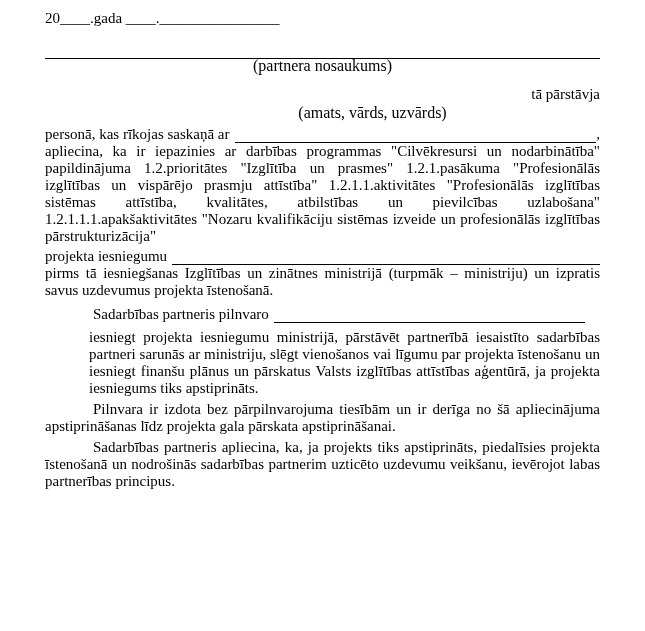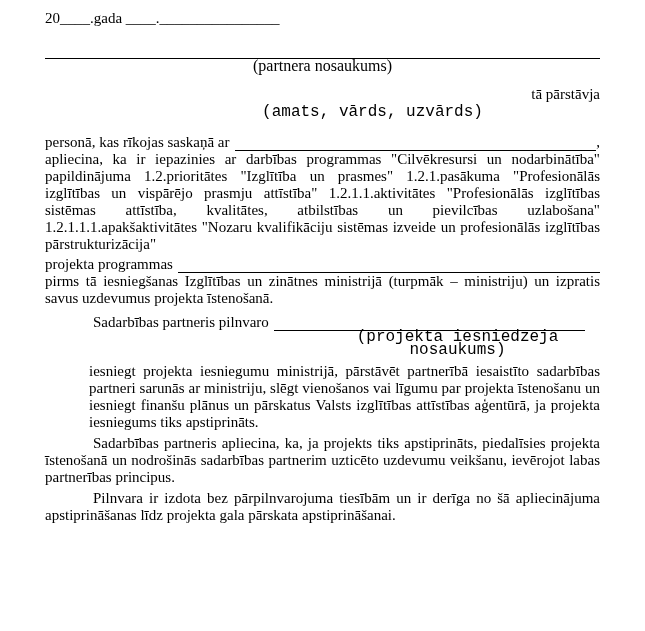--- a/index.html
+++ b/index.html
@@ -22,39 +22,39 @@
 
   .full-blank {
     border-bottom: 1px solid #000;
     height: 15px;
     margin-top: 13px;
   }
 
   .caption { font-size: 16px; line-height: 13px; }
   .caption-center { text-align: center; }
 
-  .caption-row { display: flex; font-family: Liberation Mono, monospace; }
+  .caption-row { display: flex; }
   .caption-row .grow { flex: 1; text-align: center; }
   .sp100 { width: 100px; flex: 0 0 auto; }
   .sp130 { width: 130px; flex: 0 0 auto; }
   .sp270 { width: 270px; flex: 0 0 auto; }
   .indent48 { width: 48px; flex: 0 0 auto; }
 
   .field-row { display: flex; align-items: flex-end; height: 20px; }
   .field-row .lbl { white-space: nowrap; }
   .field-row .blank {
     flex: 1;
     border-bottom: 1px solid #000;
     height: 15px;
     margin-left: 5px;
   }
   .field-row .blank.short { margin-right: 15px; }
   .field-row .tail { white-space: nowrap; }
 
-  .mt4  { margin-top: 12px; }
+  .mt4  { margin-top: 4px; }
   .mt6  { margin-top: 6px; margin-left: 44px; }
   .mt14 { margin-top: 14px; flex-direction: column; }
   .mt16 { margin-top: 4px; }
 
   p.body-text {
     text-align: justify;
     line-height: 17px;
   }
   p.indented { text-indent: 48px; }
 </style>
@@ -79,35 +79,31 @@
 
   <div class="field-row mt4">
     <span class="lbl">personā, kas rīkojas saskaņā ar</span>
     <span class="blank"></span>
     <span class="tail">,</span>
   </div>
 
   <p class="body-text">apliecina, ka ir iepazinies ar darbības programmas "Cilvēkresursi un nodarbinātība" papildinājuma 1.2.prioritātes "Izglītība un prasmes" 1.2.1.pasākuma "Profesionālās izglītības un vispārējo prasmju attīstība" 1.2.1.1.aktivitātes "Profesionālās izglītības sistēmas attīstība, kvalitātes, atbilstības un pievilcības uzlabošana" 1.2.1.1.1.apakšaktivitātes "Nozaru kvalifikāciju sistēmas izveide un profesionālās izglītības pārstrukturizācija"</p>
 
   <div class="field-row">
-    <span class="lbl">projekta programmas</span>
+    <span class="lbl">projekta iesniegumu</span>
     <span class="blank"></span>
   </div>
 
   <p class="body-text">pirms tā iesniegšanas Izglītības un zinātnes ministrijā (turpmāk – ministriju) un izpratis savus uzdevumus projekta īstenošanā.</p>
 
   <div class="field-row mt16">
     <span class="indent48"></span>
     <span class="lbl">Sadarbības partneris pilnvaro</span>
     <span class="blank short"></span>
   </div>
-  <div class="caption-row">
-    <span class="sp270"></span>
-    <span class="caption grow">(projekta iesniedzēja nosaukums)</span>
-  </div>
 
   <p class="body-text mt6">iesniegt projekta iesniegumu ministrijā, pārstāvēt partnerībā iesaistīto sadarbības partneri sarunās ar ministriju, slēgt vienošanos vai līgumu par projekta īstenošanu un iesniegt finanšu plānus un pārskatus Valsts izglītības attīstības aģentūrā, ja projekta iesniegums tiks apstiprināts.</p>
 
+  <p class="body-text indented mt16">Pilnvara ir izdota bez pārpilnvarojuma tiesībām un ir derīga no šā apliecinājuma apstiprināšanas līdz projekta gala pārskata apstiprināšanai.</p>
+
   <p class="body-text indented mt16">Sadarbības partneris apliecina, ka, ja projekts tiks apstiprināts, piedalīsies projekta īstenošanā un nodrošinās sadarbības partnerim uzticēto uzdevumu veikšanu, ievērojot labas partnerības principus.</p>
-
-  <p class="body-text indented mt16">Pilnvara ir izdota bez pārpilnvarojuma tiesībām un ir derīga no šā apliecinājuma apstiprināšanas līdz projekta gala pārskata apstiprināšanai.</p>
 
 </div>
 
 </body></html>

